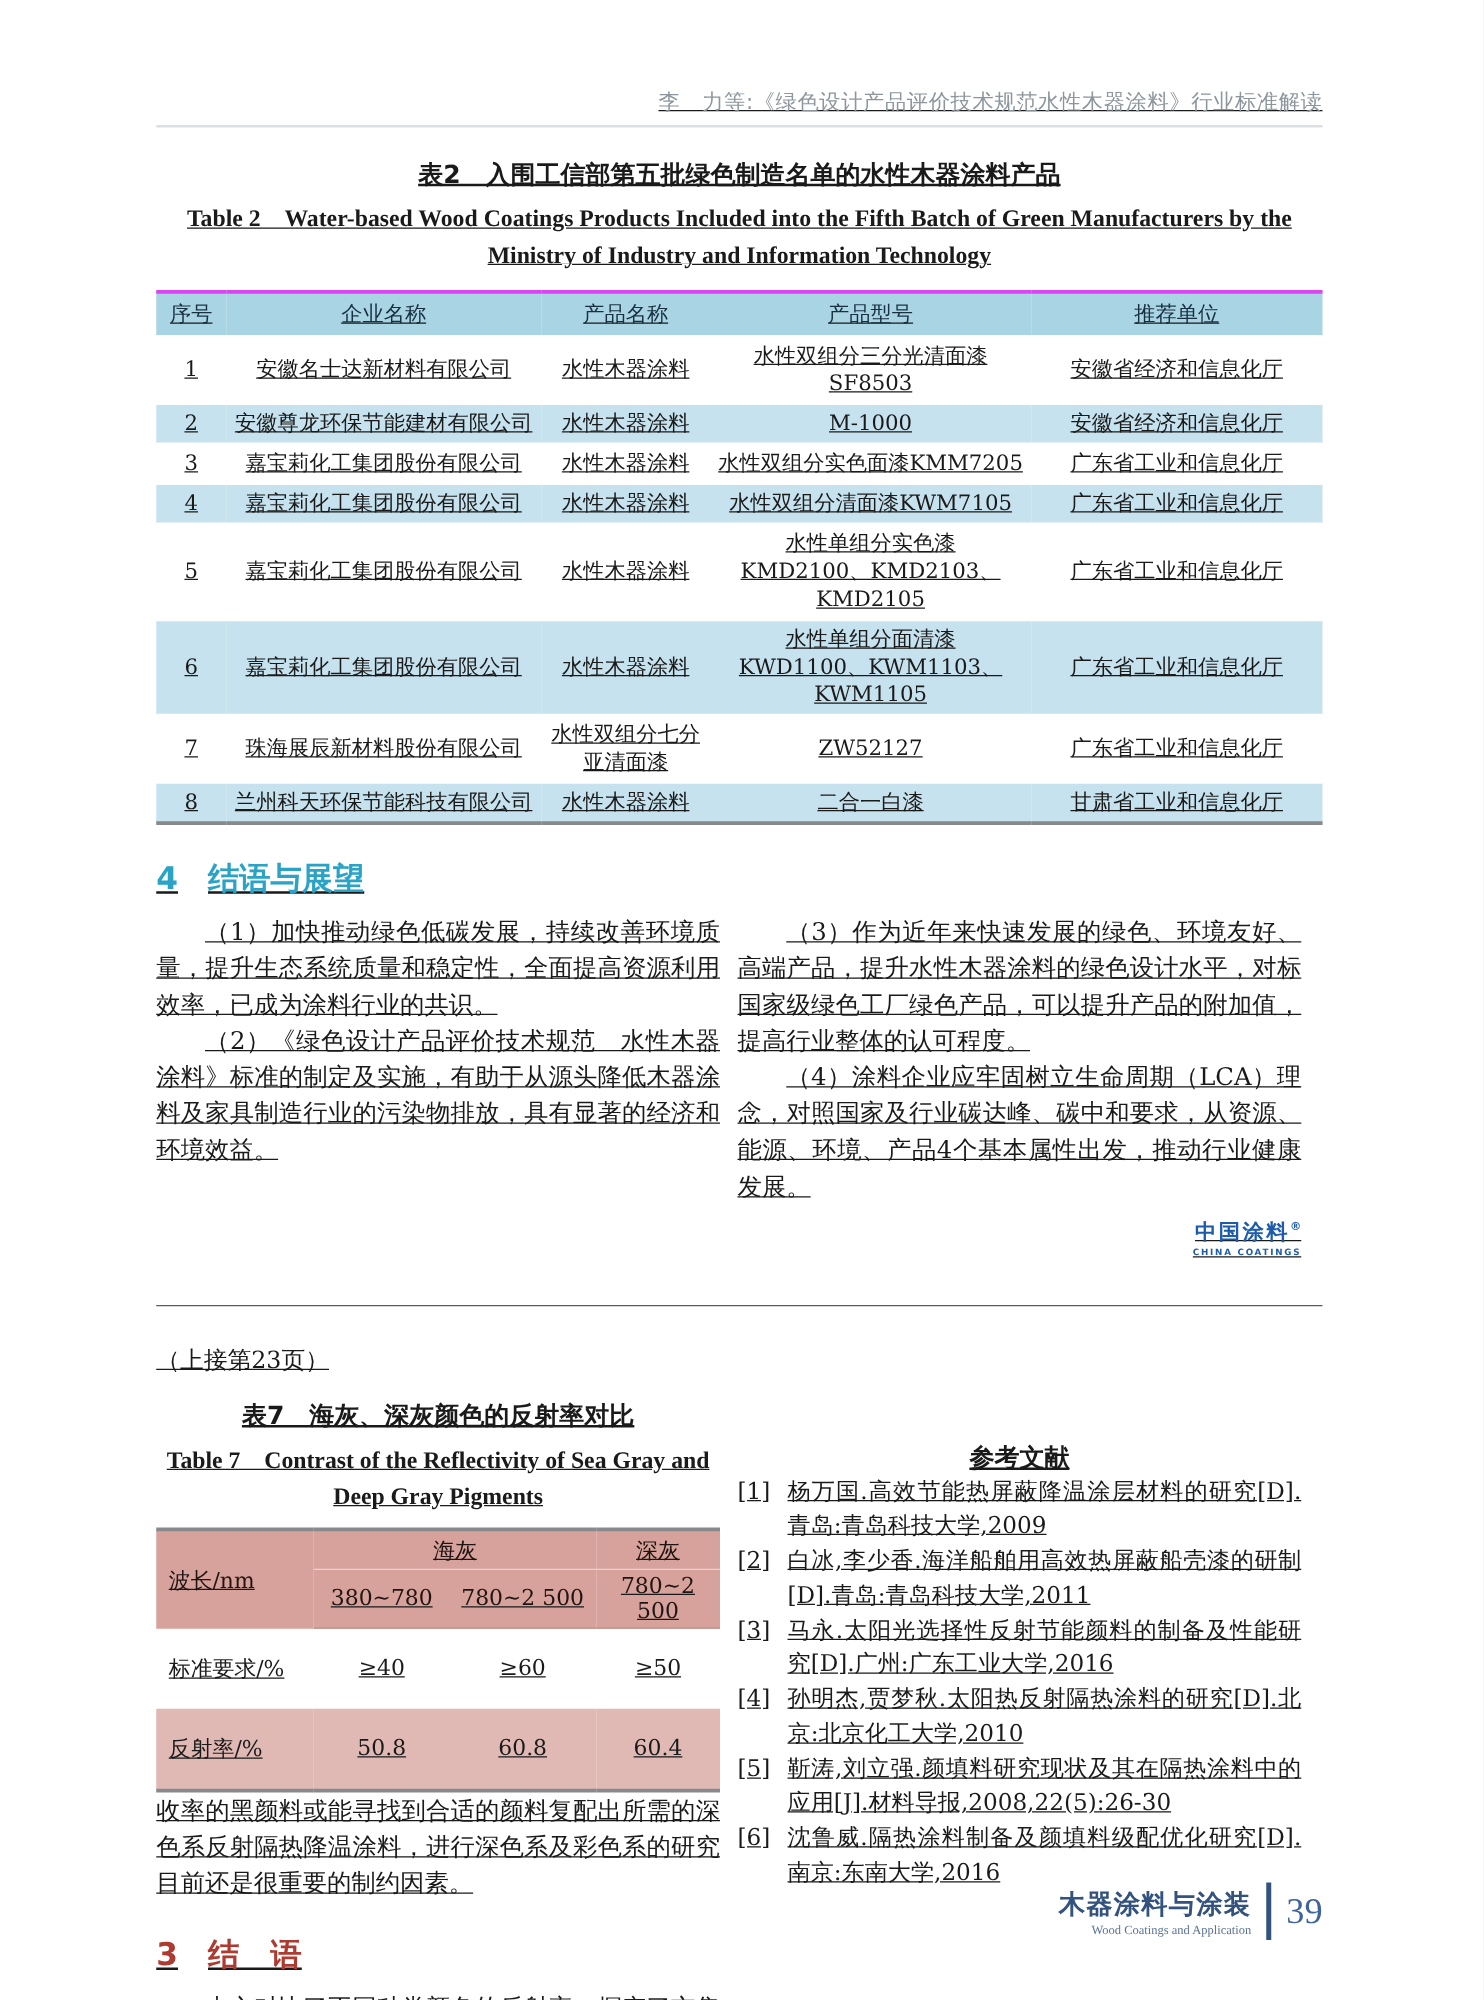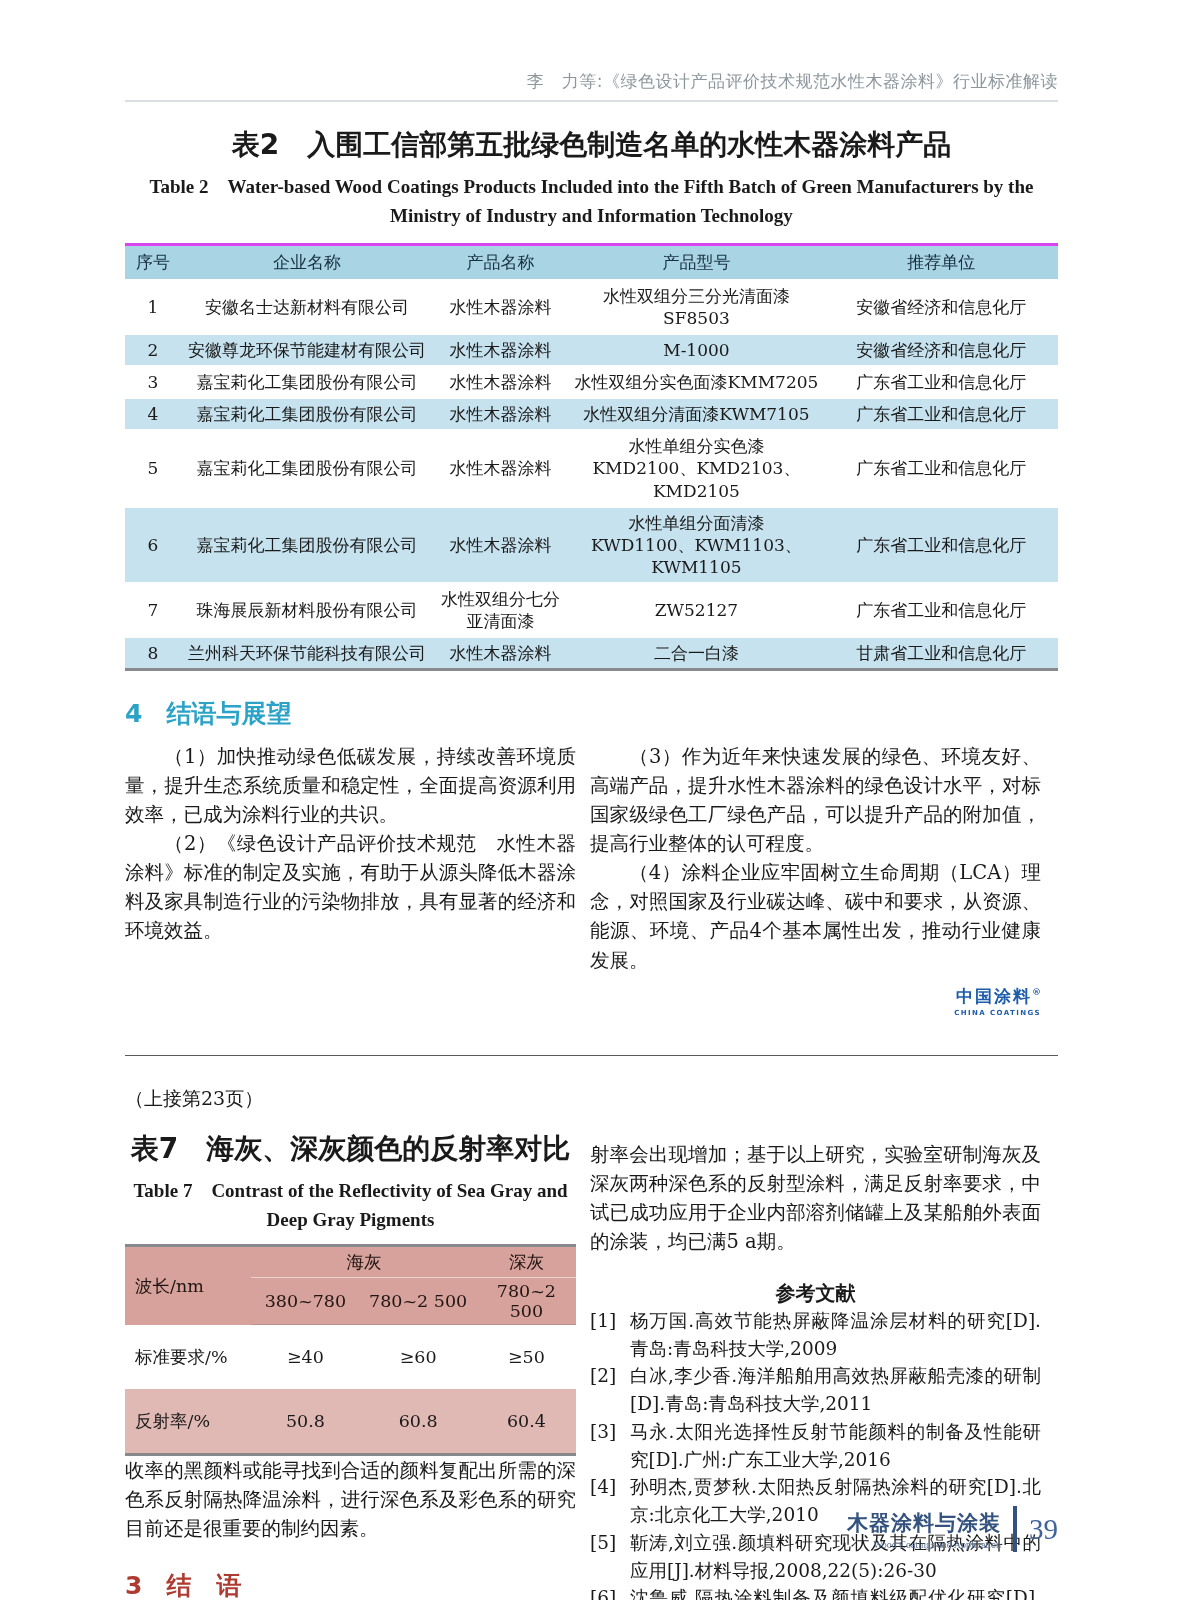--- a/index.html
+++ b/index.html
@@ -1,33 +1,33 @@
 <!DOCTYPE html>
 <html><head>
 <meta charset="utf-8">
 <style>
   html,body { margin:0; padding:0; background:#e8e8e8; }
   .page {
     position:relative; width:1187px; height:1600px; margin:0 auto;
     background:#ffffff; overflow:hidden;
-    font-family:"DejaVu Serif", serif; color:#1a1a1a;
+    font-family:"DejaVu Serif", serif; color:#1a1a1a;text-decoration:underline;
   }
   .content { padding:0 129px 0 125px; }
 
   
   .running-header {
     padding-top:70px; text-align:right; font-size:17px; color:#8d969d;
     font-family:"DejaVu Sans", sans-serif; letter-spacing:0.5px;
   }
   .header-rule { border-bottom:2px solid #dcdfe1; margin-top:7px; }
 
   
   .tbl-caption-zh {
     text-align:center; font-family:"DejaVu Sans", sans-serif; font-weight:bold;
-    font-size:28px; margin-top:24px;
+    font-size:20px; margin-top:24px;
   }
   .tbl-caption-en {
     text-align:center; font-family:"Liberation Serif", serif; font-weight:bold;
     font-size:19px; line-height:1.55; margin:8px auto 0; max-width:980px;
   }
 
   
   table.t2 {
     width:100%; border-collapse:collapse; margin-top:12px; font-size:17px;
     border-top:3px solid #d946ef; border-bottom:3px solid #87898c;
@@ -281,21 +281,20 @@
 
         <p class="para" style="">收率的黑颜料或能寻找到合适的颜料复配出所需的深色系反射隔热降温涂料，进行深色系及彩色系的研究目前还是很重要的制约因素。</p>
 
         <div class="sec-heading sec-red">
           <span class="sec-num">3</span><span>结　语</span>
         </div>
         <p class="para indent">本文对比了不同种类颜色的反射率，探究了市售反射隔热涂料基本都是白色的原因；对比了不同膜厚下，同种颜色的反射率会随膜厚增加而增加，当增加到一定数值后，反射率不会再有变化；也对比了不同种类填料对反射率的影响，白色颜料添加硅酸镁类及超细二氧化硅类均会减低反射率，特黑颜料添加填料时，反射率无明显变化，通过添加超细二氧化硅类反</p>
       </div>
 
       <div class="col col-pad">
-        <p class="para">射率会出现增加；基于以上研究，实验室研制海灰及深灰两种深色系的反射型涂料，满足反射率要求，中试已成功应用于企业内部溶剂储罐上及某船舶外表面的涂装，均已满5 a期。</p>
 
         <div class="refs-title">参考文献</div>
         <div>
             <div class="ref">
               <span class="ref-marker">[1]</span>
               <span class="ref-text">杨万国.高效节能热屏蔽降温涂层材料的研究[D].青岛:青岛科技大学,2009</span>
             </div>
             <div class="ref">
               <span class="ref-marker">[2]</span>
               <span class="ref-text">白冰,李少香.海洋船舶用高效热屏蔽船壳漆的研制[D].青岛:青岛科技大学,2011</span>

